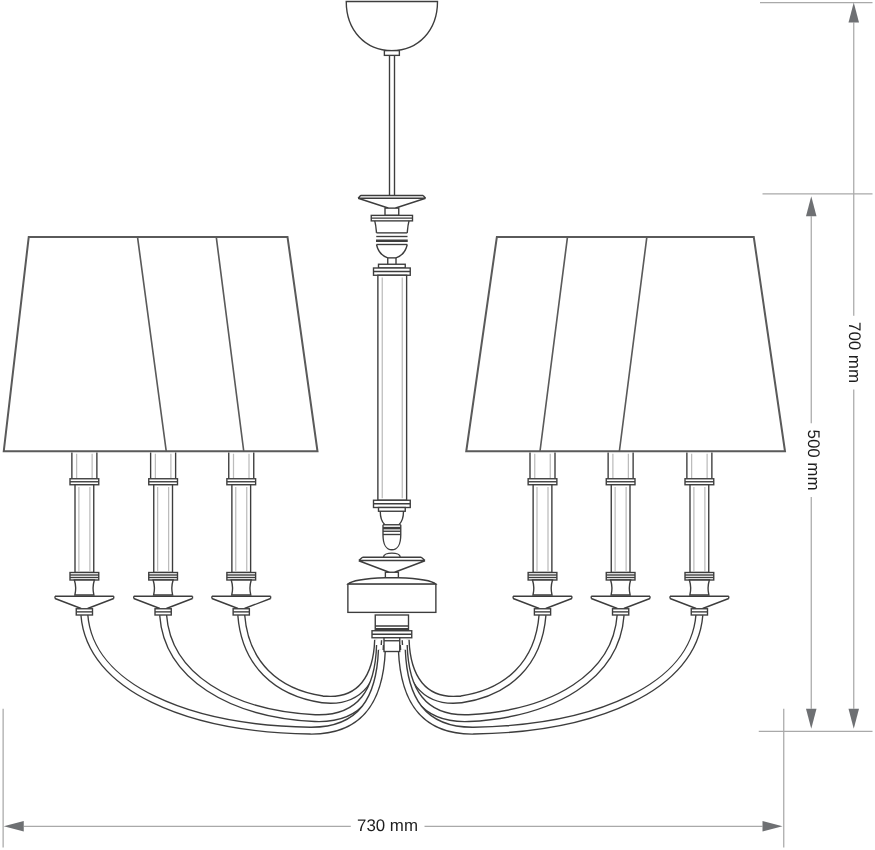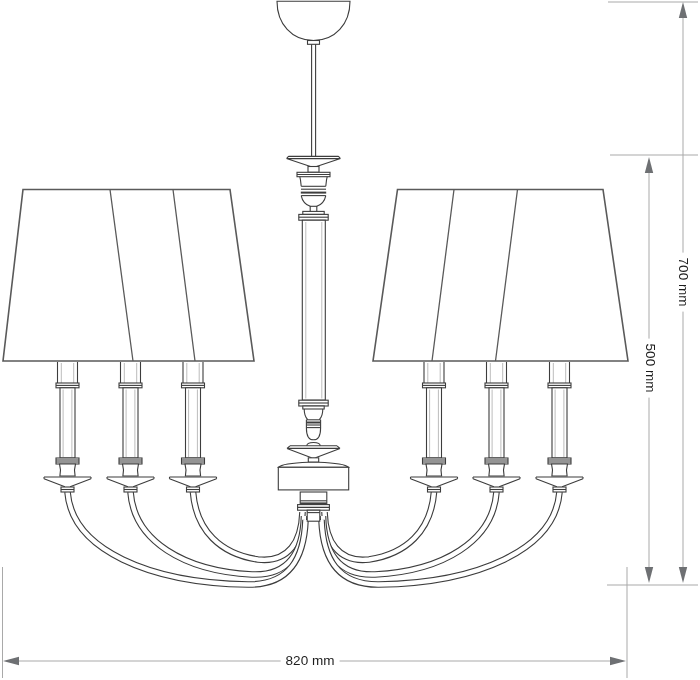--- a/index.html
+++ b/index.html
@@ -178,14 +178,14 @@
       <polygon class="arw" points="3,661 19,656.8 19,665.2"></polygon>
       <polygon class="arw" points="626,661 610,656.8 610,665.2"></polygon>
     </g>
   </g>
 </svg>
 
 <div class="dim-label v" style="left:683px;top:282px;">700 mm</div>
 
 <div class="dim-label v" style="left:649.5px;top:368px;">500 mm</div>
 
-<div class="dim-label h" style="left:310px;top:661px;">820 mm</div>
+<div class="dim-label h" style="left:310px;top:661px;">730 mm</div>
 </div>
 
 </body></html>

